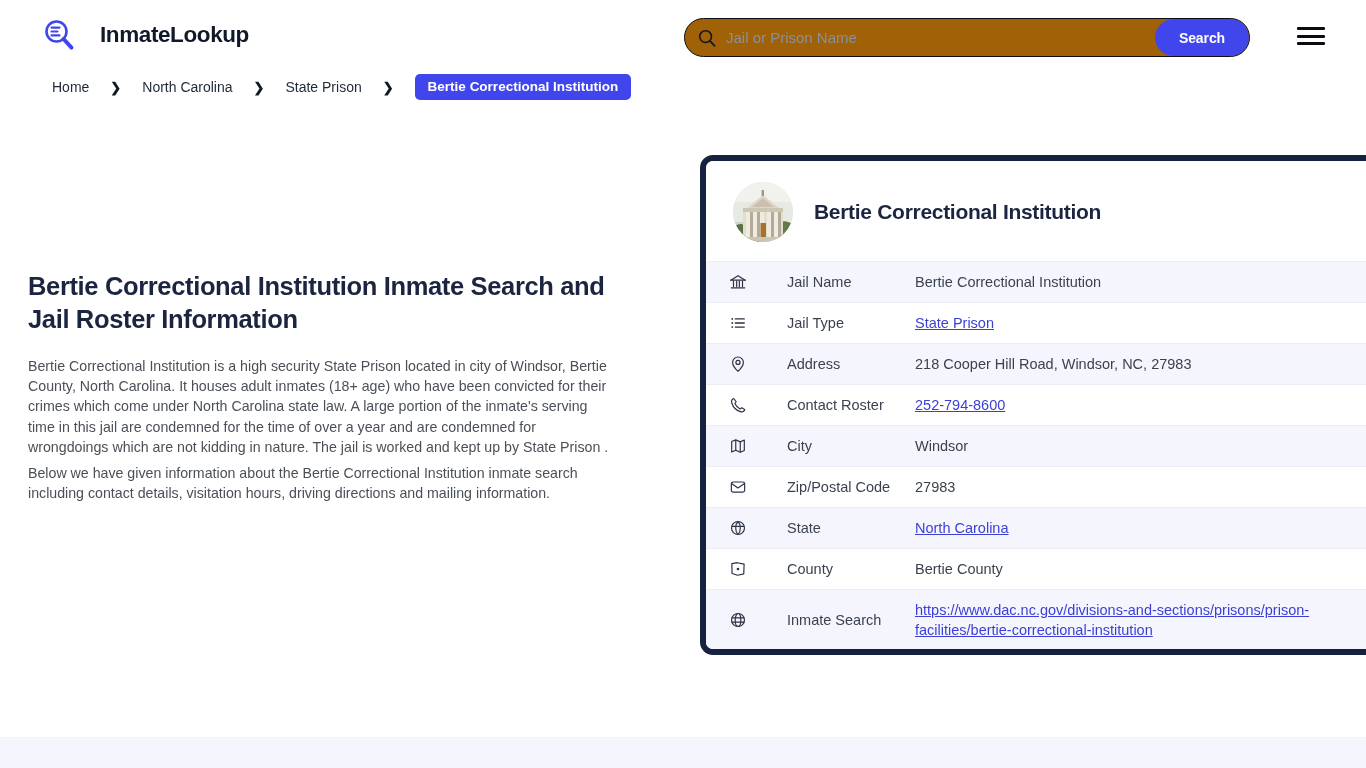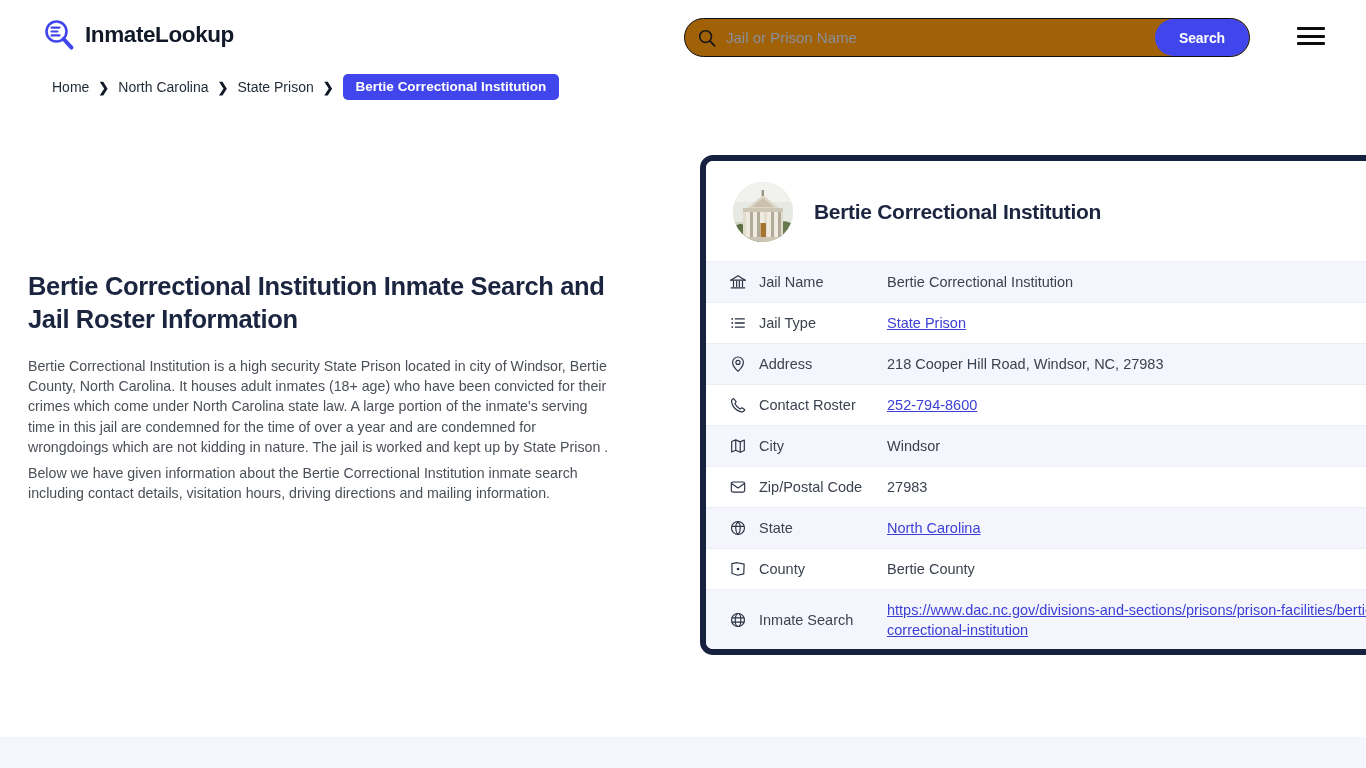--- a/index.html
+++ b/index.html
@@ -18,21 +18,21 @@
     top: 0; left: 0;
     width: 1366px;
     height: 74px;
     background: #ffffff;
   }
   .logo {
     position: absolute;
     left: 42px; top: 18px;
     display: flex;
     align-items: center;
-    gap: 9px;
+    gap: 24px;
     text-decoration: none;
   }
   .logo-mark { width: 34px; height: 34px; display: block; }
   .logo-text {
     font-size: 22.5px;
     font-weight: 700;
     color: #111827;
     letter-spacing: -0.4px;
     line-height: 1;
     white-space: nowrap;
@@ -99,21 +99,21 @@
     border-radius: 1px;
   }
 
   
   .breadcrumb {
     position: absolute;
     left: 52px; top: 76px;
     height: 22px;
     display: flex;
     align-items: center;
-    gap: 0;
+    gap: 12px;
     font-size: 14px;
   }
   .crumb {
     color: #1f2937;
     text-decoration: none;
     white-space: nowrap;
   }
   .crumb-sep {
     display: inline-block;
     margin: 0 9px;
@@ -208,20 +208,21 @@
     justify-content: center;
   }
   .row-icon svg { display: block; }
   .row-label {
     flex: 0 0 auto;
     font-size: 14.5px;
     color: #3b424f;
     white-space: nowrap;
     min-width: 128px;
     padding-right: 4px;
+    margin-left: 28px;
   }
   .row-value {
     flex: 1 1 auto;
     font-size: 14.5px;
     color: #3b424f;
     white-space: nowrap;
   }
   .row-value.link,
   .row-value a {
     color: #3b3fd6;

